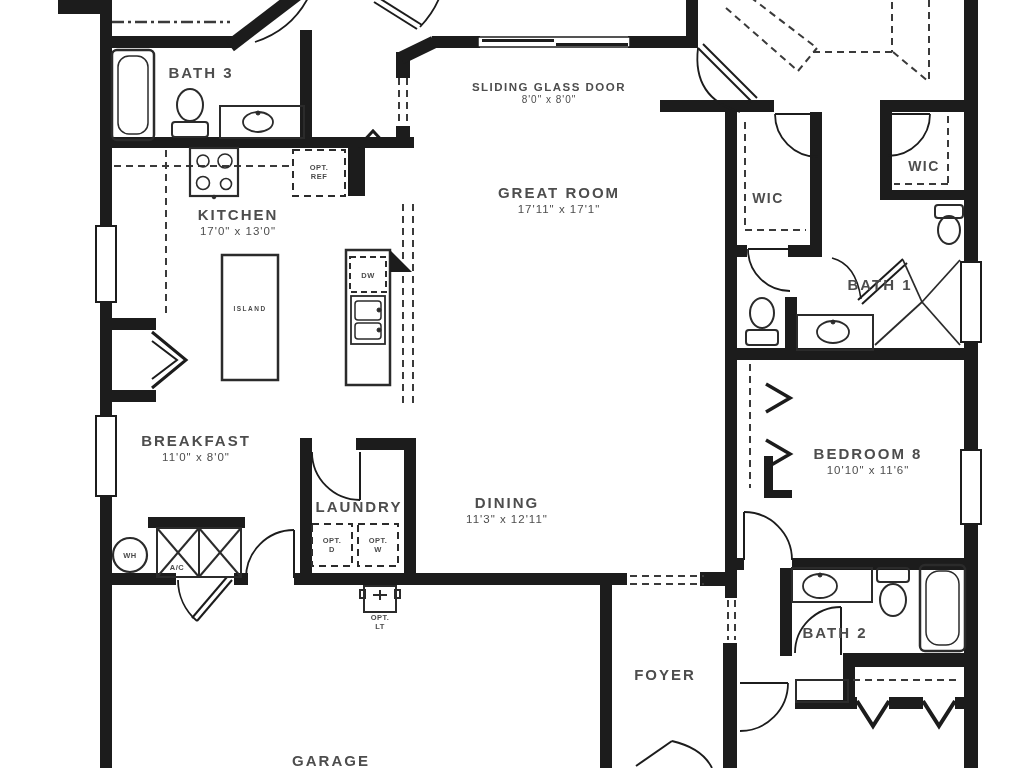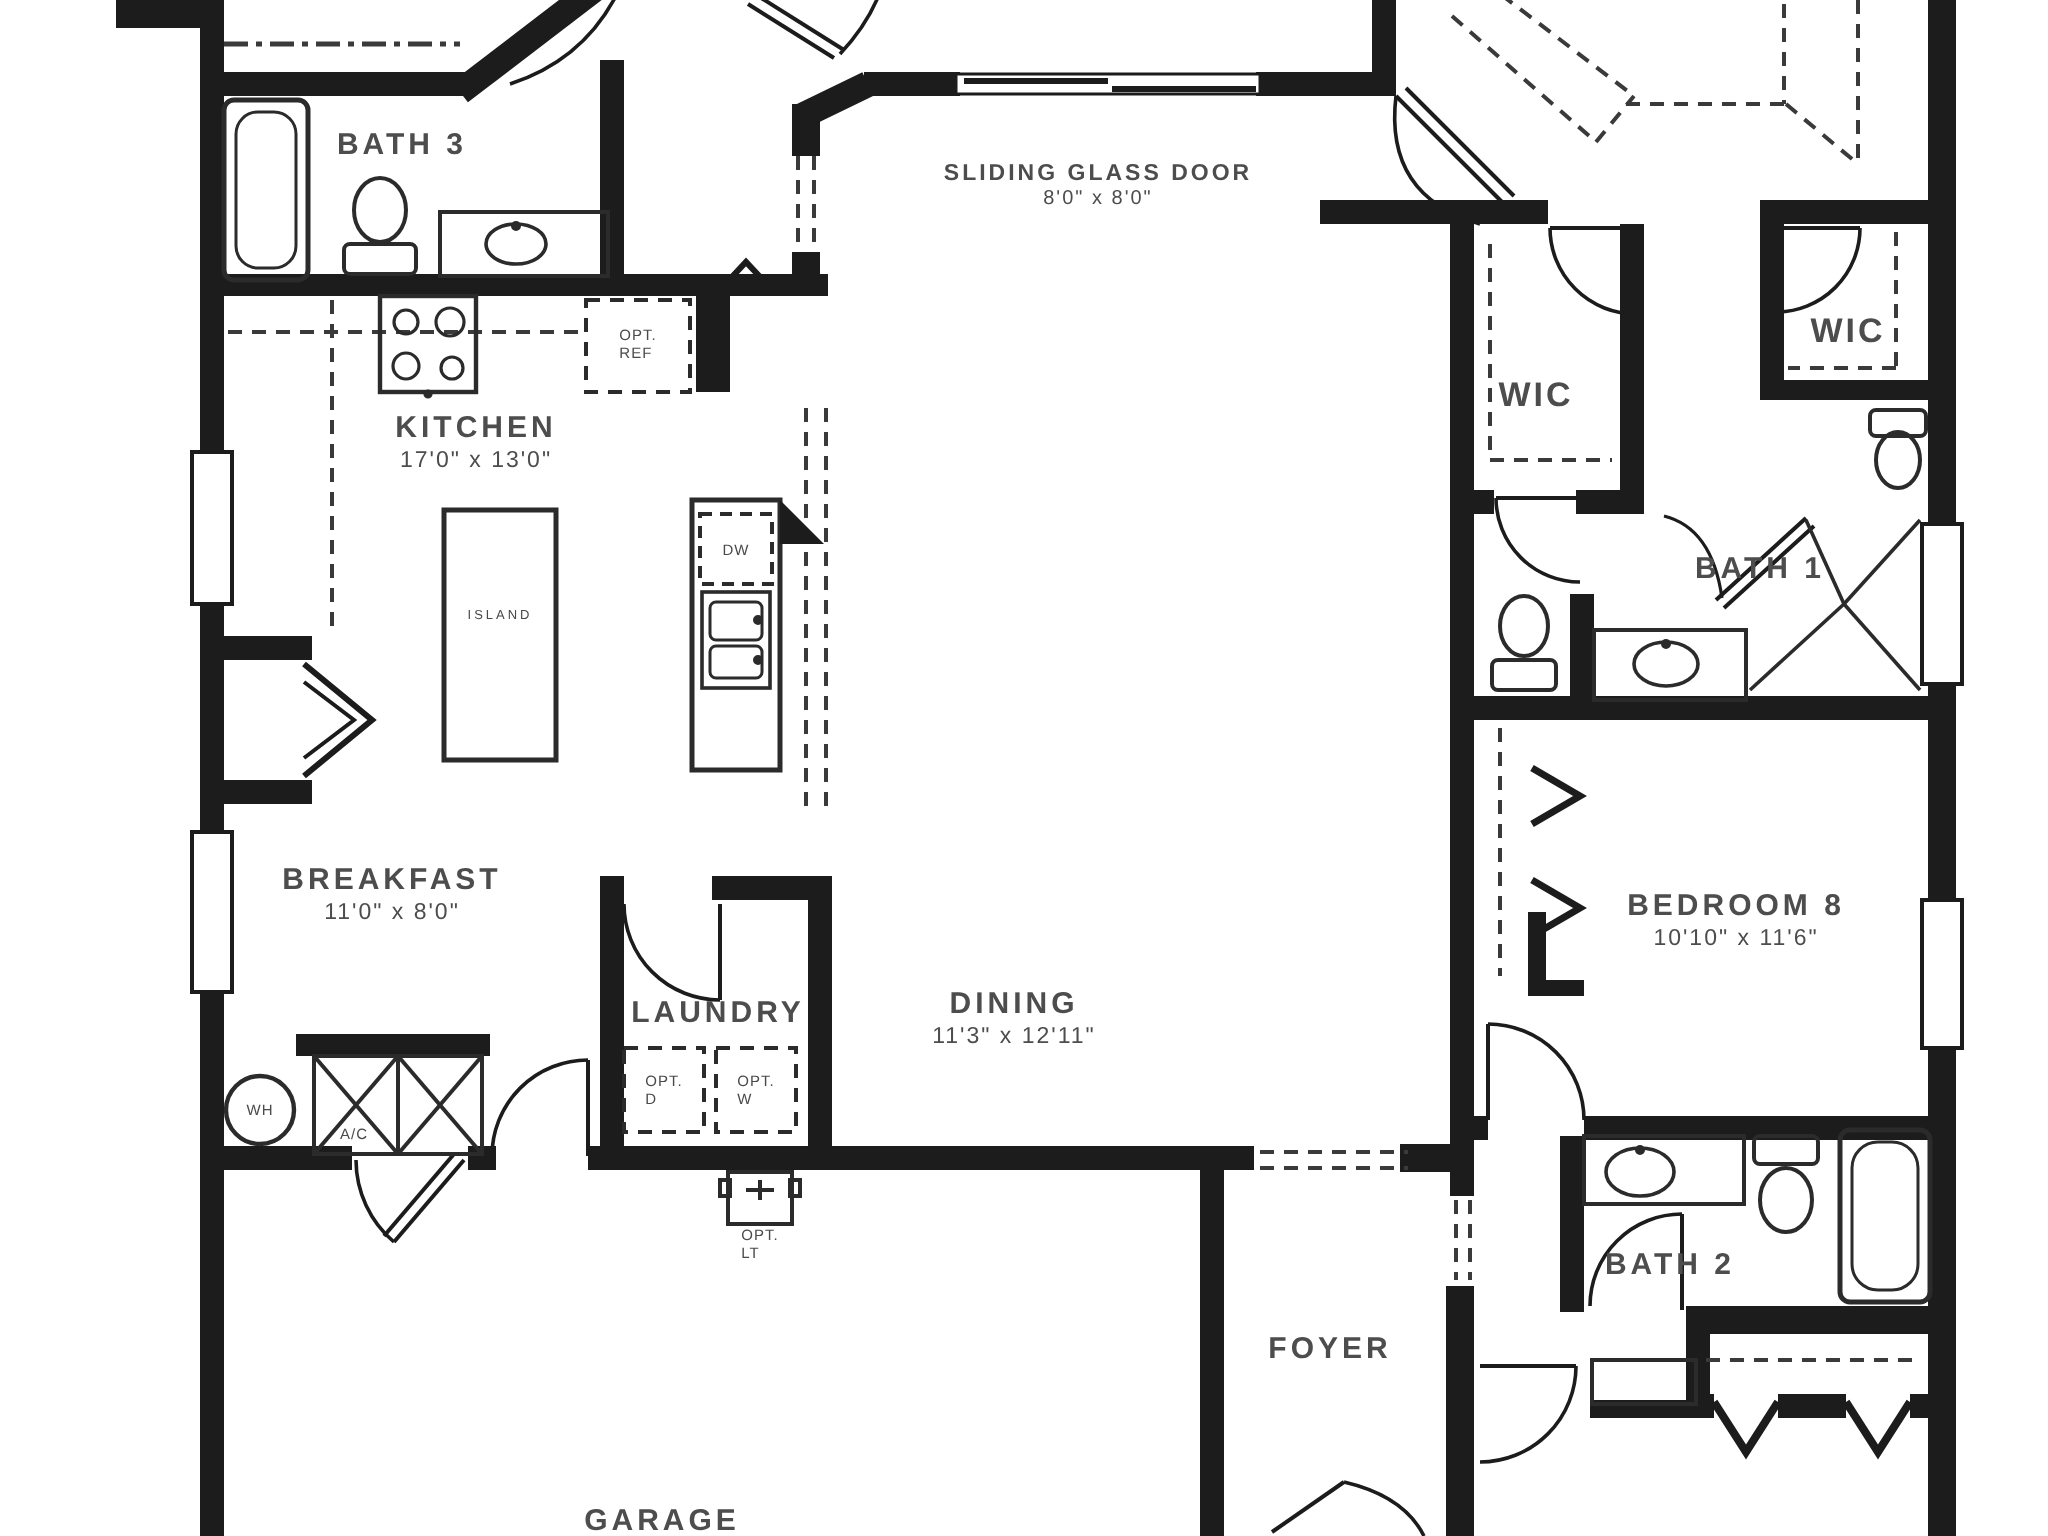--- a/index.html
+++ b/index.html
@@ -8,27 +8,27 @@
     background:#ffffff;
     font-family:"Liberation Sans", sans-serif;
   }
   #plan-stage{position:absolute;left:0;top:0;width:1024px;height:727px;}
   svg{position:absolute;left:0;top:0;}
   .room-label{
     position:absolute;transform:translate(-50%,-50%);
     text-align:center;color:#4d4d4d;pointer-events:none;white-space:nowrap;
   }
   .rname{font-size:15px;font-weight:600;letter-spacing:2px;line-height:18px;}
-  .rname.small{font-size:17px;letter-spacing:1.5px;margin-top:36px;}
+  .rname.small{font-size:14px;letter-spacing:1.5px;margin-top:36px;}
   .rdims{font-size:11.5px;font-weight:500;letter-spacing:1px;line-height:15px;}
   .door-label .rname{font-size:11.5px;letter-spacing:1.5px;line-height:14px;margin-top:40px;}
   .door-label .rdims{font-size:10px;line-height:12px;}
   .fix-label{
     position:absolute;transform:translate(-50%,-50%);
-    text-align:left;color:#4a4a4a;font-weight:400;
+    text-align:center;color:#4a4a4a;font-weight:700;
     font-size:7.5px;letter-spacing:0.5px;line-height:9px;
     white-space:pre-line;pointer-events:none;
   }
   .fix-label.tiny{font-size:6.5px;letter-spacing:1.5px;}
 </style>
 </head>
 <body>
 
 <div id="plan-stage">
 
@@ -311,20 +311,24 @@
   </g>
 </svg>
 
 <div class="room-label" style="left:201px;top:73px">
   <div class="rname">BATH 3</div>
 </div>
 <div class="room-label" style="left:238px;top:222px">
   <div class="rname">KITCHEN</div>
   <div class="rdims">17'0" x 13'0"</div>
 </div>
+<div class="room-label" style="left:559px;top:200px">
+  <div class="rname">GREAT ROOM</div>
+  <div class="rdims">17'11" x 17'1"</div>
+</div>
 <div class="room-label" style="left:768px;top:180px">
   <div class="rname small">WIC</div>
 </div>
 <div class="room-label" style="left:924px;top:148px">
   <div class="rname small">WIC</div>
 </div>
 <div class="room-label" style="left:880px;top:285px">
   <div class="rname">BATH 1</div>
 </div>
 <div class="room-label" style="left:196px;top:448px">

